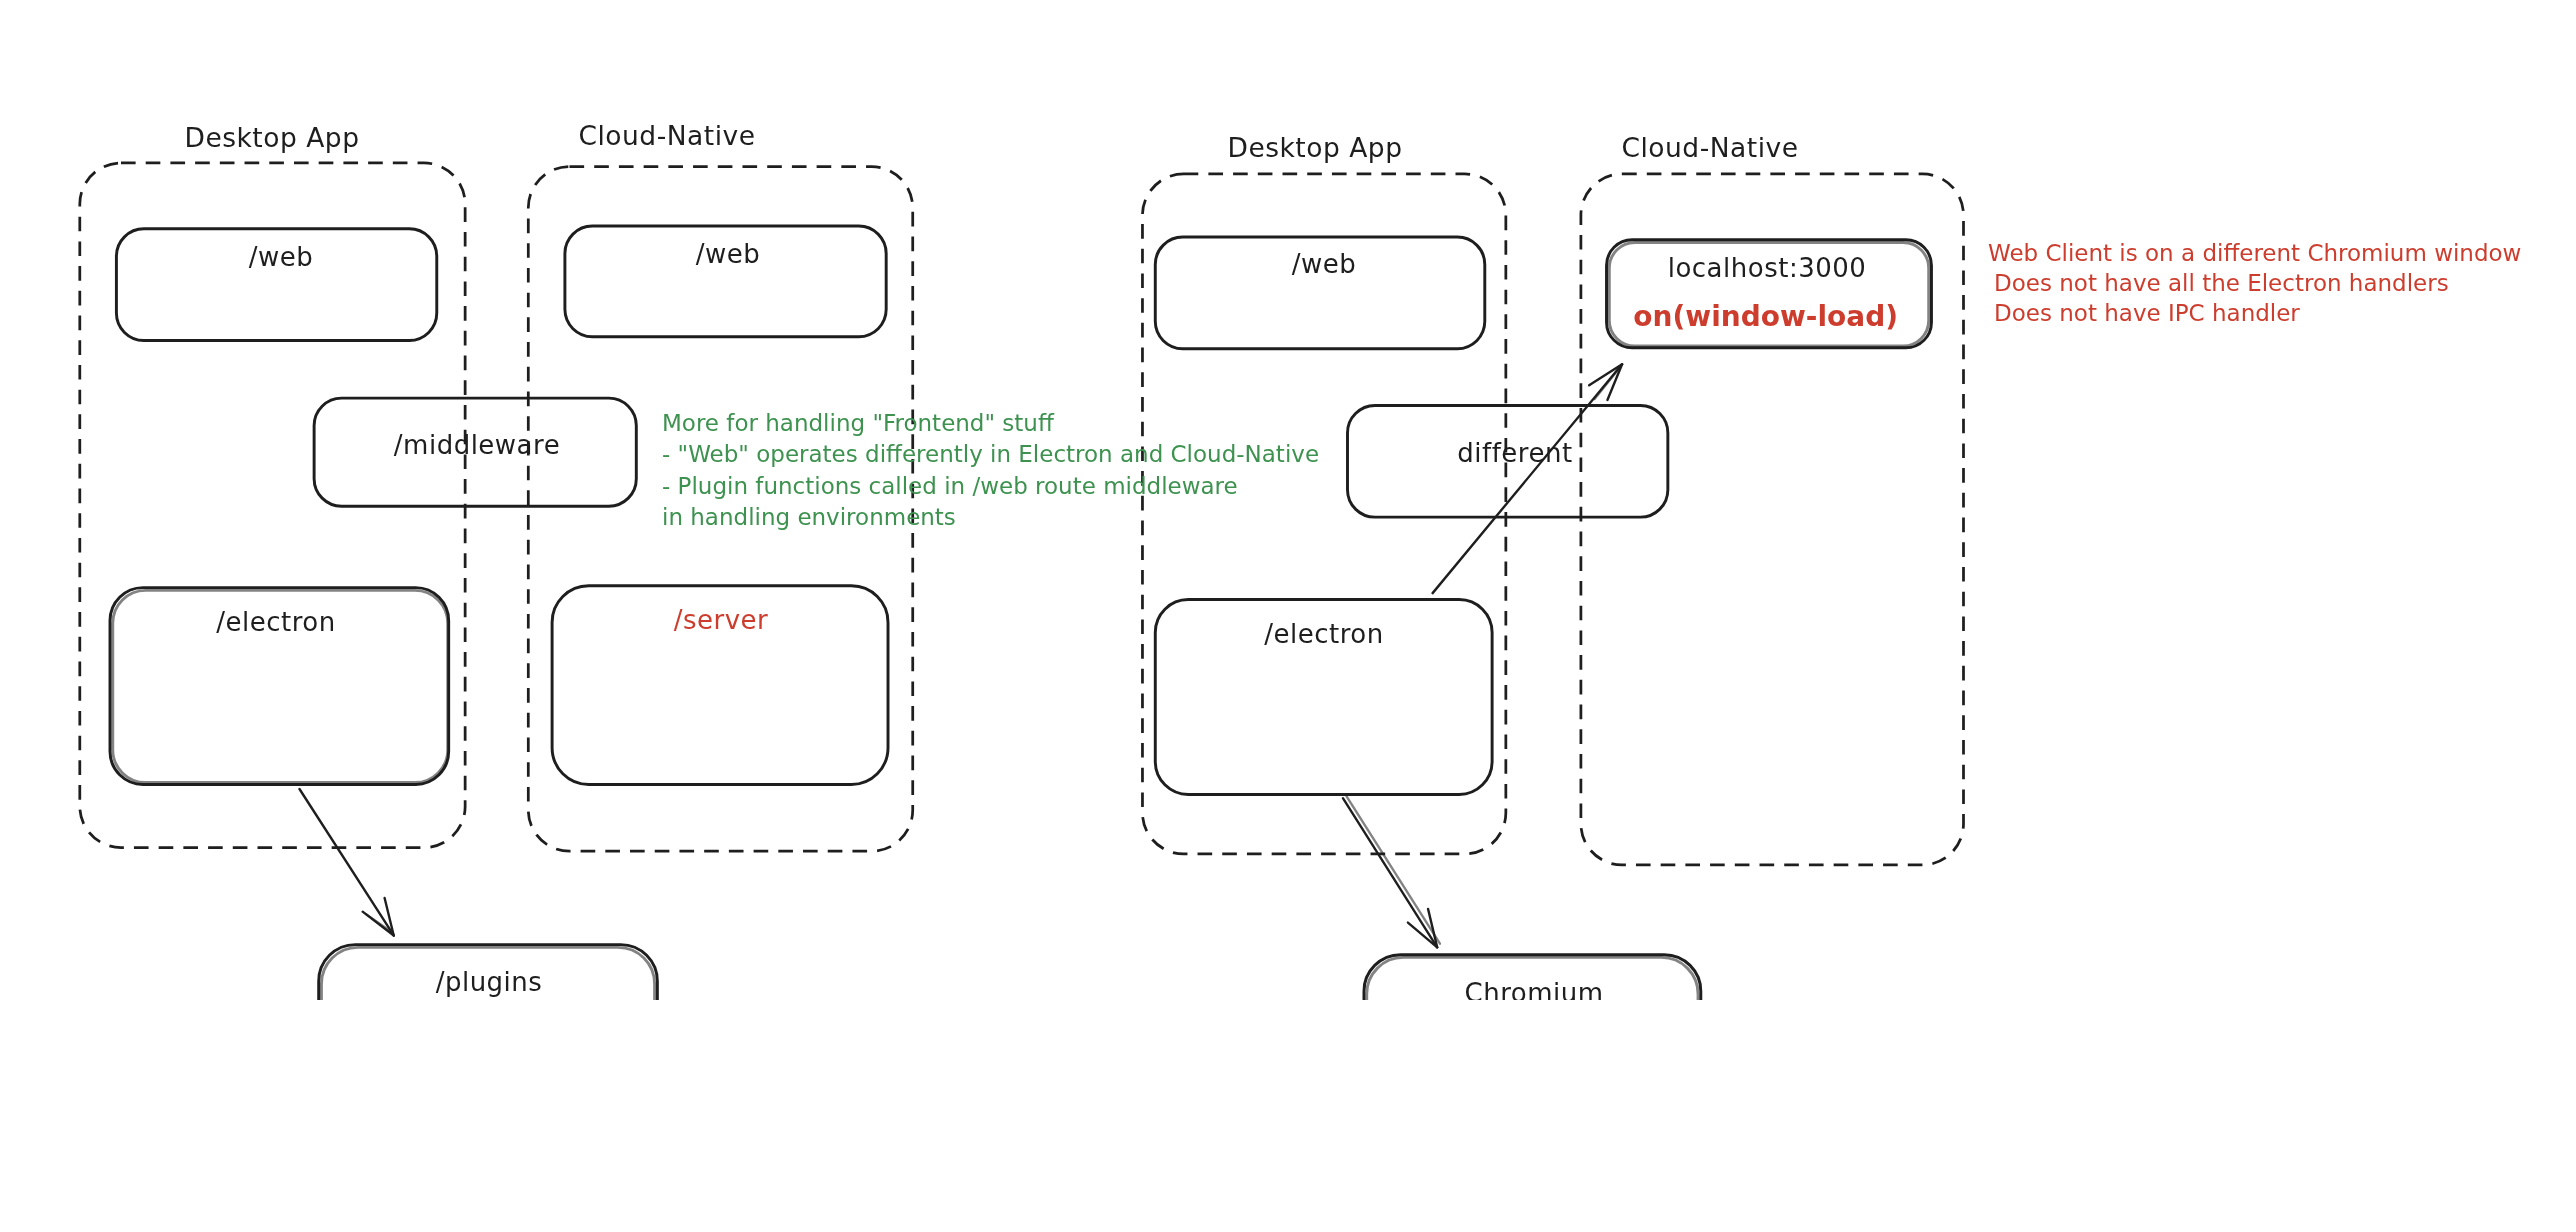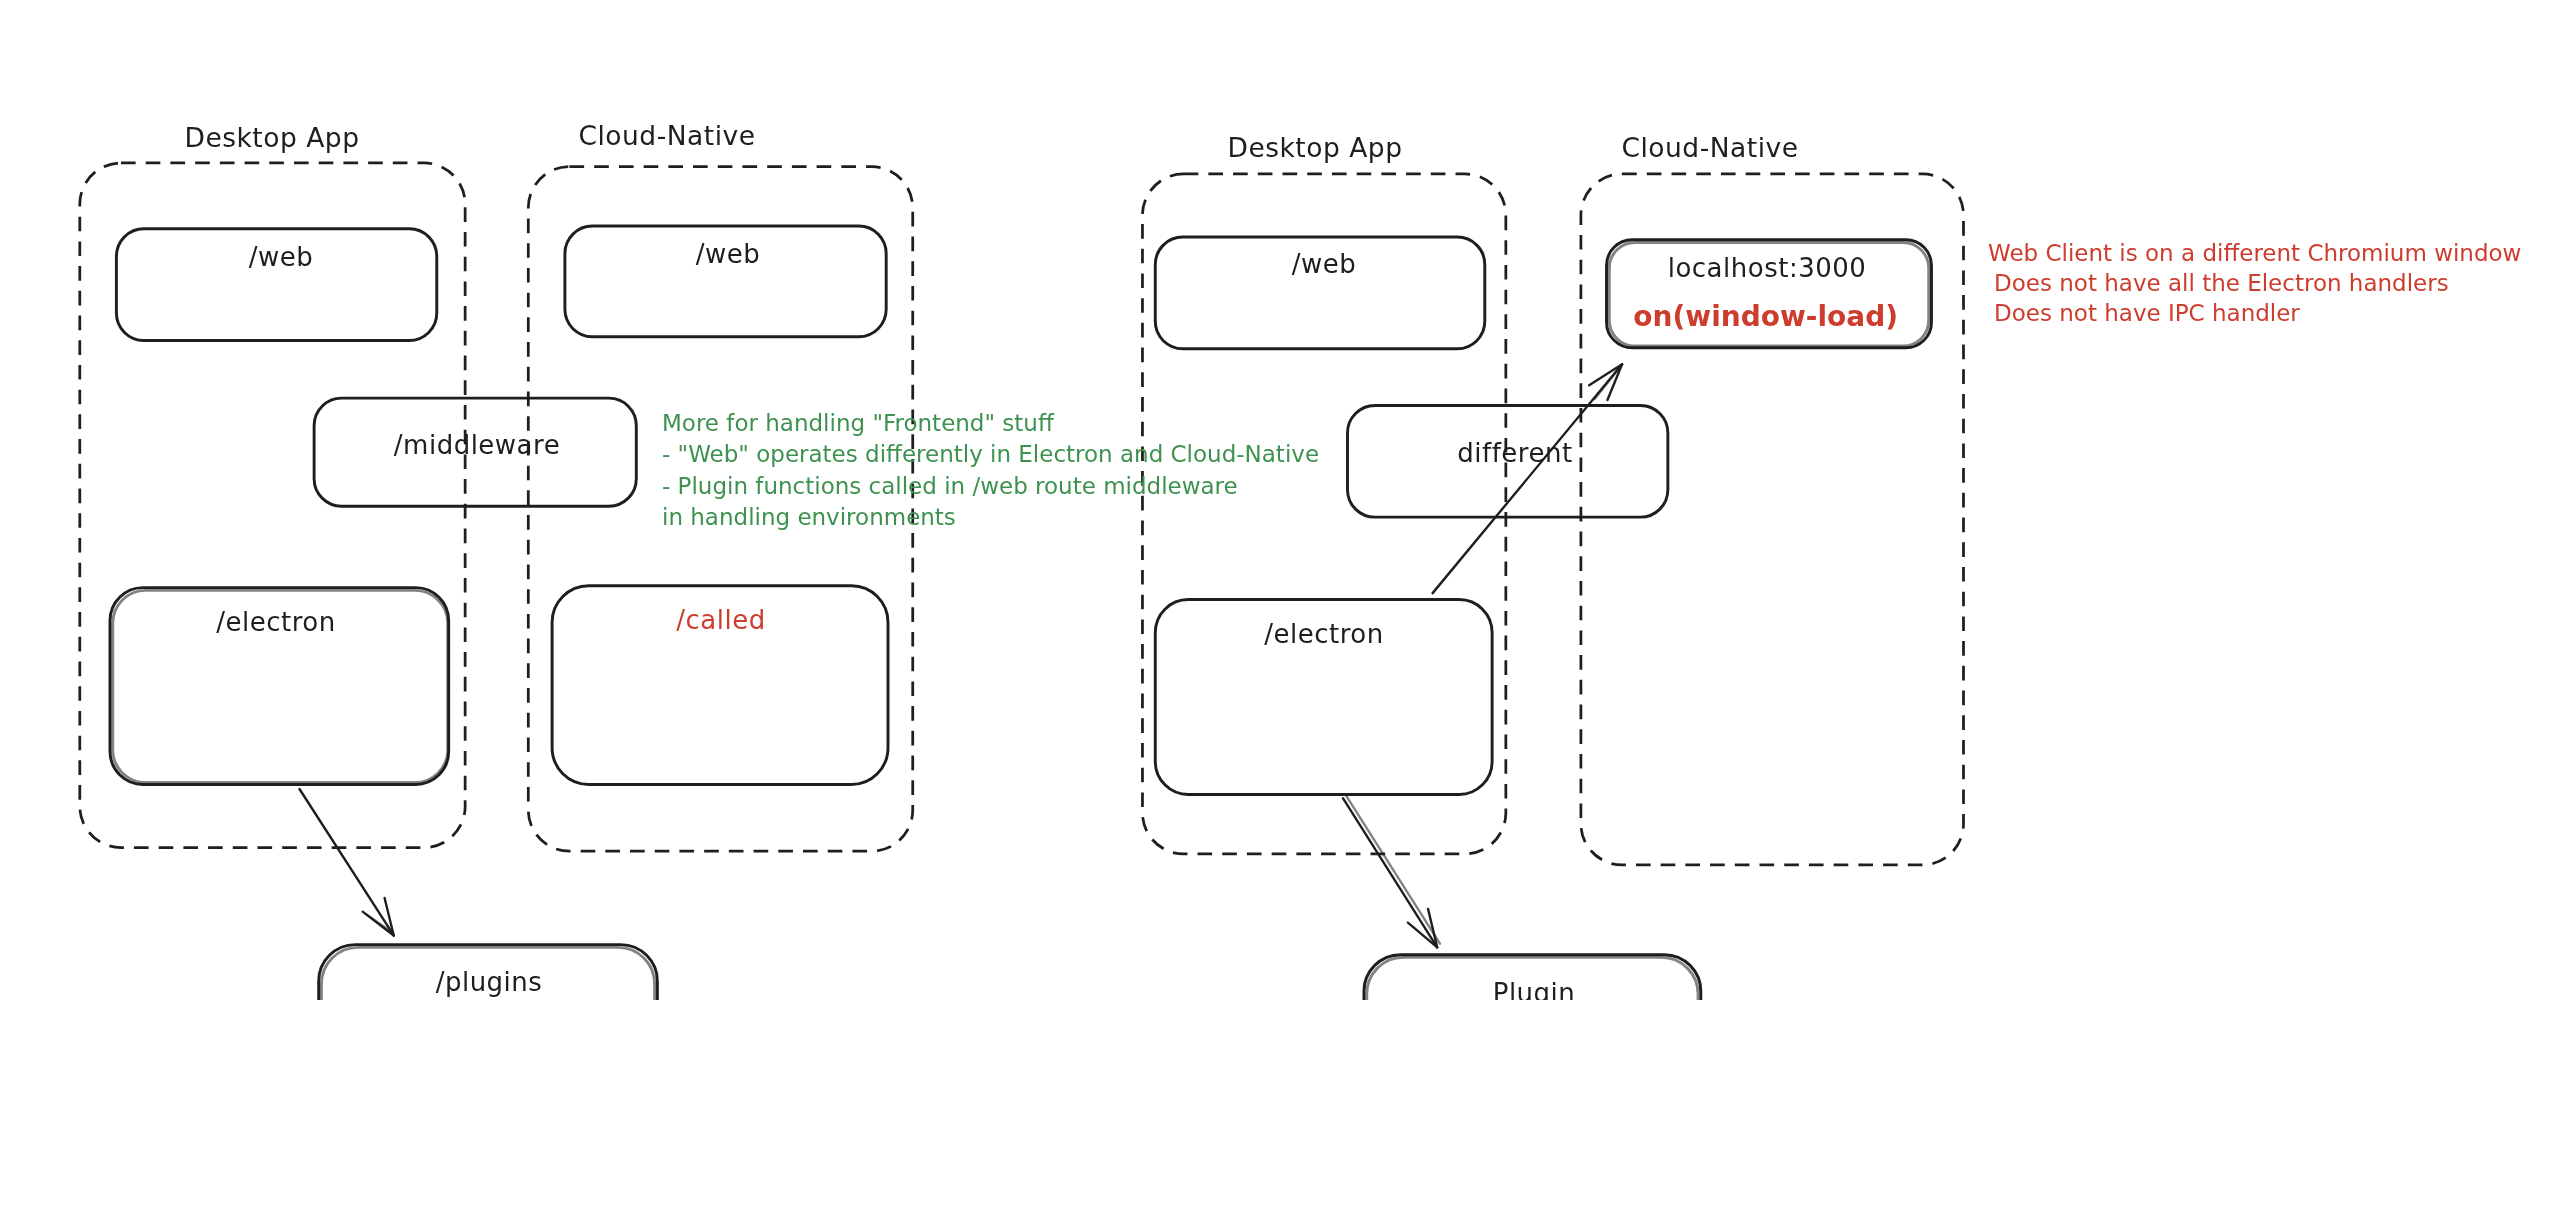--- a/index.html
+++ b/index.html
@@ -89,39 +89,39 @@
     </g>
   </svg>
 
   <div class="lbl title" style="left:272px;top:122px;">Desktop App</div>
   <div class="lbl title" style="left:667px;top:120px;">Cloud-Native</div>
 
   <div class="lbl" style="left:281px;top:242px;">/web</div>
   <div class="lbl" style="left:728px;top:239px;">/web</div>
   <div class="lbl" style="left:477px;top:430px;">/middleware</div>
   <div class="lbl" style="left:276px;top:607px;">/electron</div>
-  <div class="lbl red-text" style="left:721px;top:605px;">/called</div>
+  <div class="lbl red-text" style="left:721px;top:605px;">/server</div>
   <div class="lbl" style="left:489px;top:967px;">/plugins</div>
 
   <div>
     <div class="note-line note-green green-text" style="left:662px;top:408px;">More for handling "Frontend" stuff</div>
     <div class="note-line note-green green-text" style="left:662px;top:439px;">- "Web" operates differently in Electron and Cloud-Native</div>
     <div class="note-line note-green green-text" style="left:662px;top:471px;">- Plugin functions called in /web route middleware</div>
     <div class="note-line note-green green-text" style="left:662px;top:502px;">in handling environments</div>
   </div>
 
   <div class="lbl title" style="left:1315px;top:132px;">Desktop App</div>
   <div class="lbl title" style="left:1710px;top:132px;">Cloud-Native</div>
 
   <div class="lbl" style="left:1324px;top:249px;">/web</div>
   <div class="lbl" style="left:1767px;top:253px;">localhost:3000</div>
   <div class="note-line red-text right-anchor" style="left:1898px;top:300px;font-size:28px;font-weight:bold;">on(window-load)</div>
   <div class="lbl" style="left:1515px;top:438px;">different</div>
   <div class="lbl" style="left:1324px;top:619px;">/electron</div>
-  <div class="lbl" style="left:1534px;top:978px;">Plugin</div>
+  <div class="lbl" style="left:1534px;top:978px;">Chromium</div>
 
   <div>
     <div class="note-line note-red red-text" style="left:1988px;top:238px;">Web Client is on a different Chromium window</div>
     <div class="note-line note-red red-text" style="left:1994px;top:268px;">Does not have all the Electron handlers</div>
     <div class="note-line note-red red-text" style="left:1994px;top:298px;">Does not have IPC handler</div>
   </div>
 
 </div>
 
 

